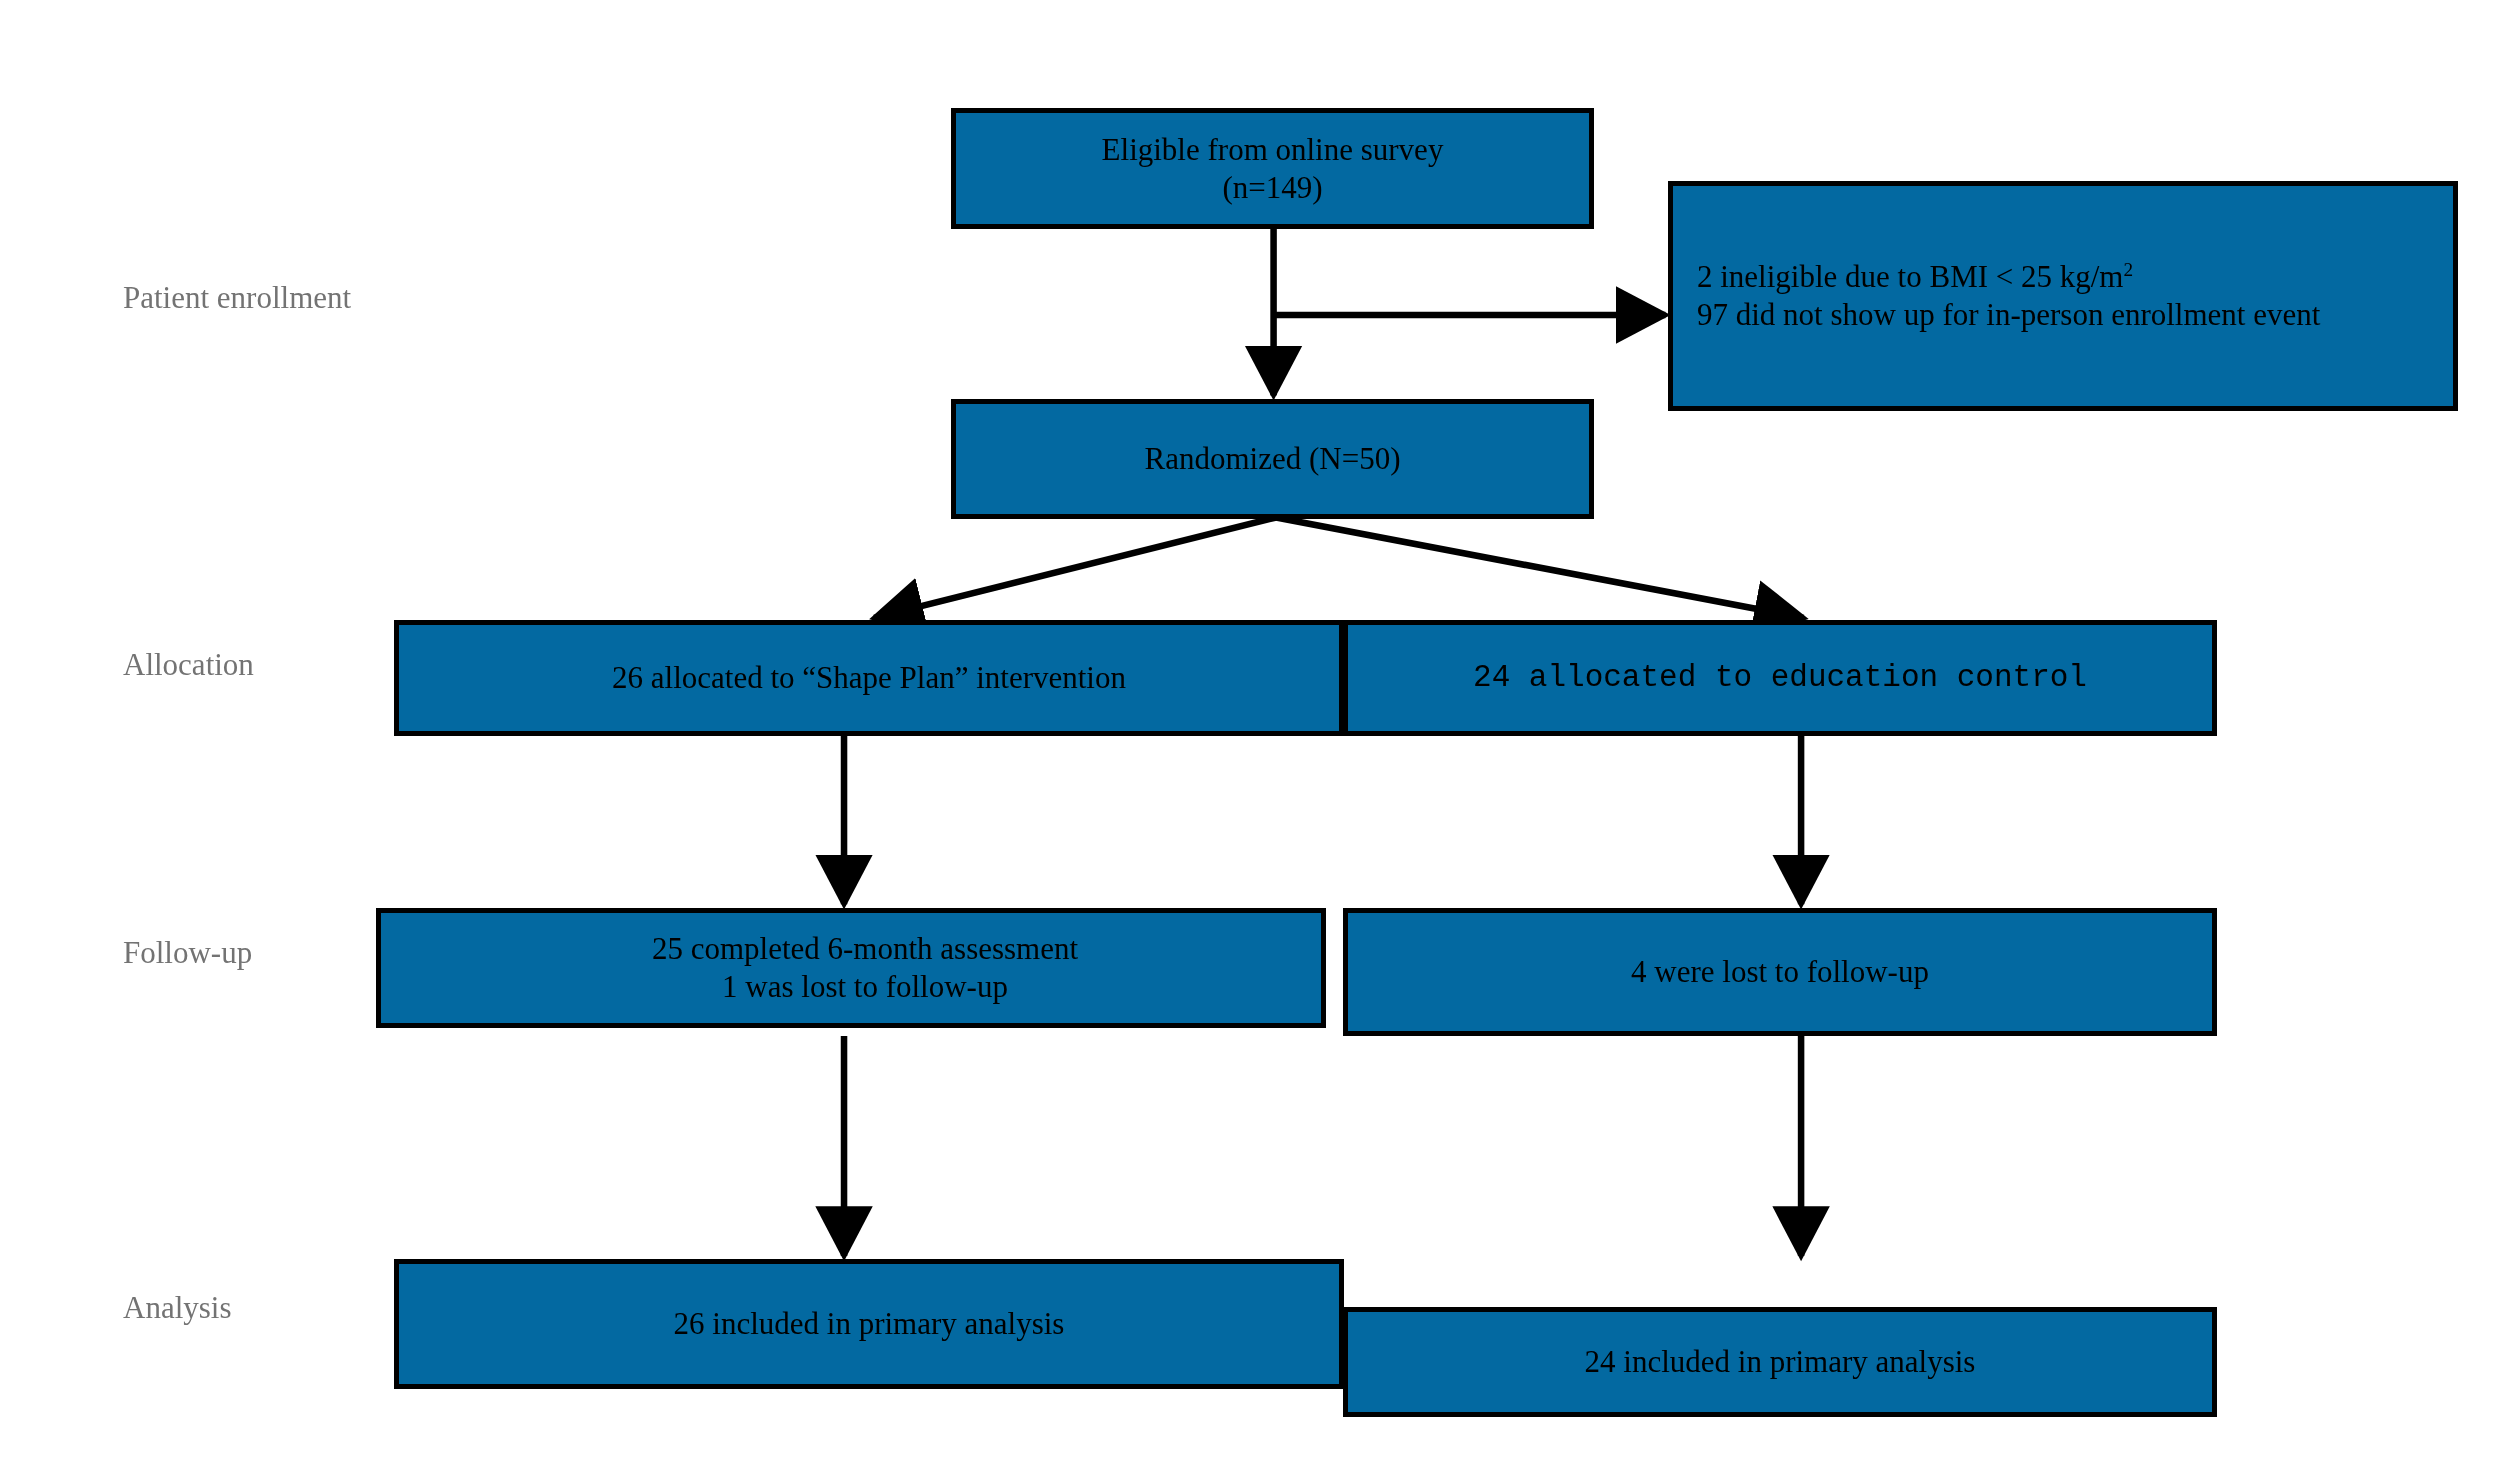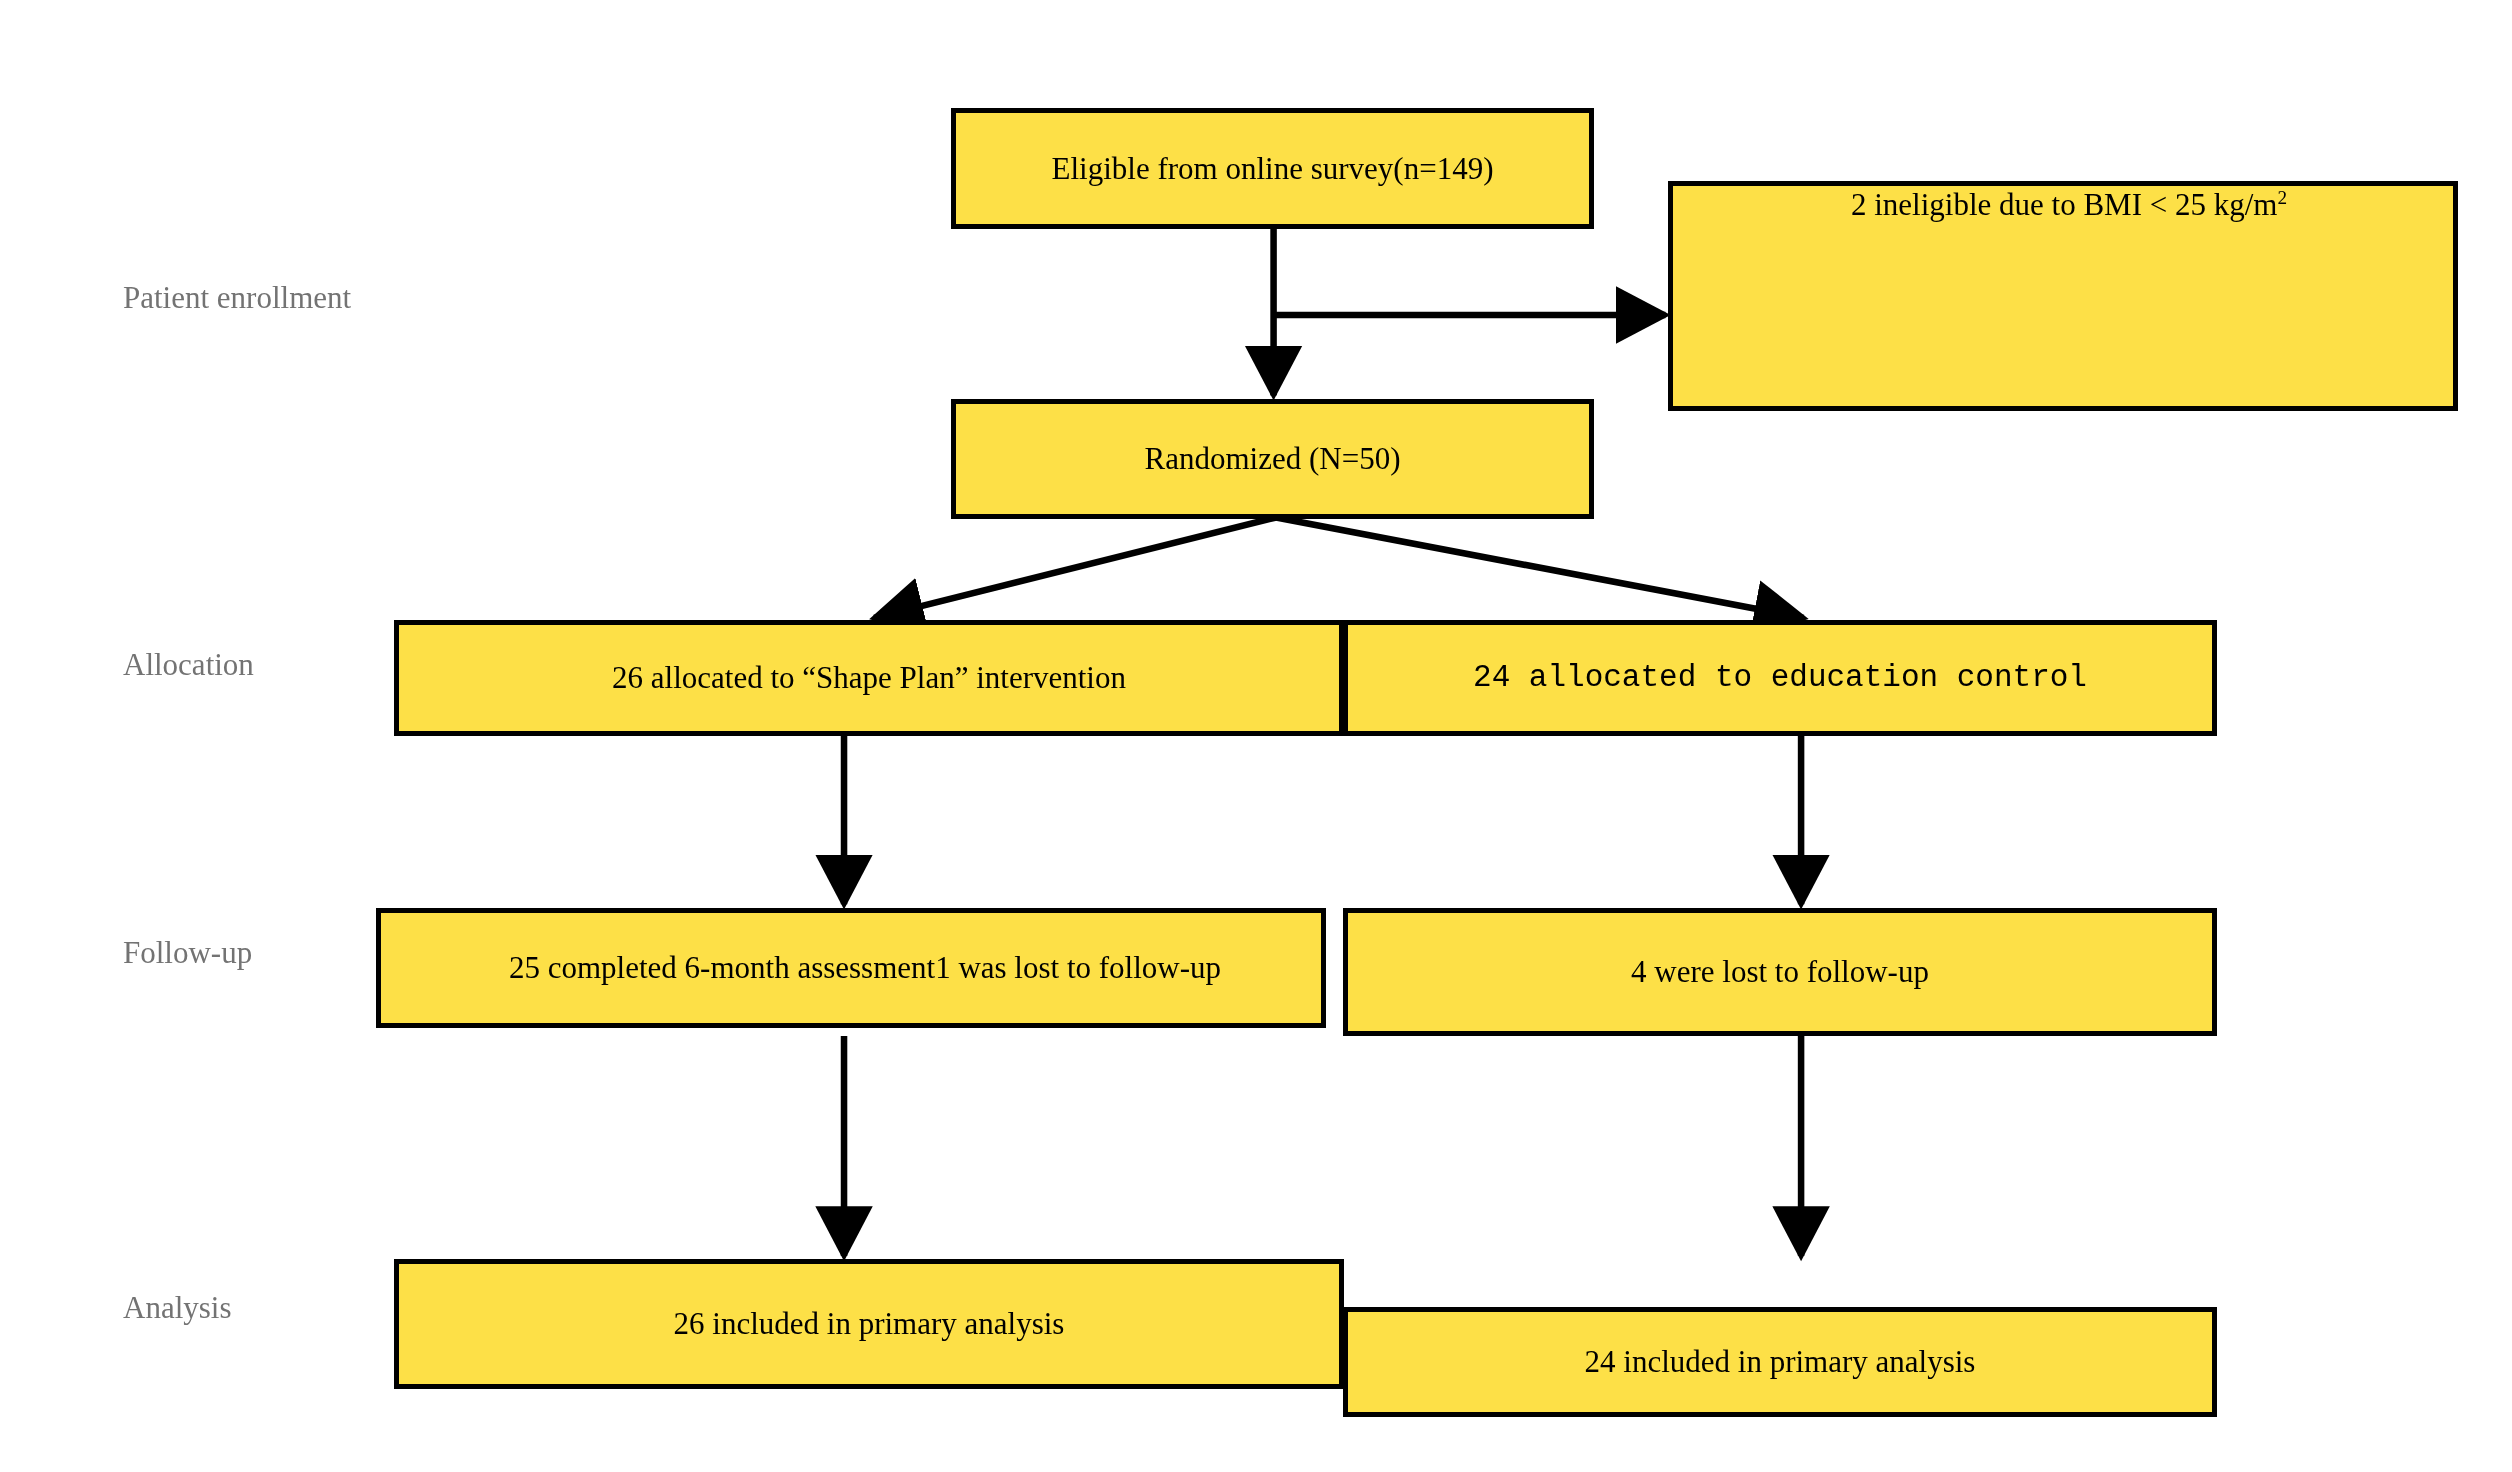--- a/index.html
+++ b/index.html
@@ -26,23 +26,23 @@
     line-height: 1.1;
     color: #737373;
     white-space: nowrap;
     text-align: left;
   }
   
   .flow-box {
     position: absolute;
     box-sizing: border-box;
     border: 5.5px solid #000000;
-    background: #fde047;
+    background: #0369a1;
     display: flex;
-    flex-direction: row;
+    flex-direction: column;
     align-items: center;
     justify-content: center;
     text-align: center;
     font-size: 31px;
     line-height: 1.22;
     color: #000000;
   }
   .flow-box.align-left {
     align-items: flex-start;
     text-align: left;
@@ -111,20 +111,21 @@
 
   <div class="stage-label" style="left:123px; top:1291px;">Analysis</div>
 
   <div class="flow-box" style="left:951px; top:108px; width:643px; height:121px;">
     <span class="line">Eligible from online survey</span>
     <span class="line">(n=149)</span>
   </div>
 
   <div class="flow-box align-left" style="left:1668px; top:181px; width:790px; height:230px;">
     <span class="line"><span>2 ineligible due to BMI &lt; 25 kg/m</span><sup>2</sup></span>
+    <span class="line">97 did not show up for in-person enrollment event</span>
   </div>
 
   <div class="flow-box" style="left:951px; top:399px; width:643px; height:120px;">
     <span class="line">Randomized (N=50)</span>
   </div>
 
   <div class="flow-box" style="left:394px; top:620px; width:950px; height:116px;">
     <span class="line">26 allocated to “Shape Plan” intervention</span>
   </div>
 

